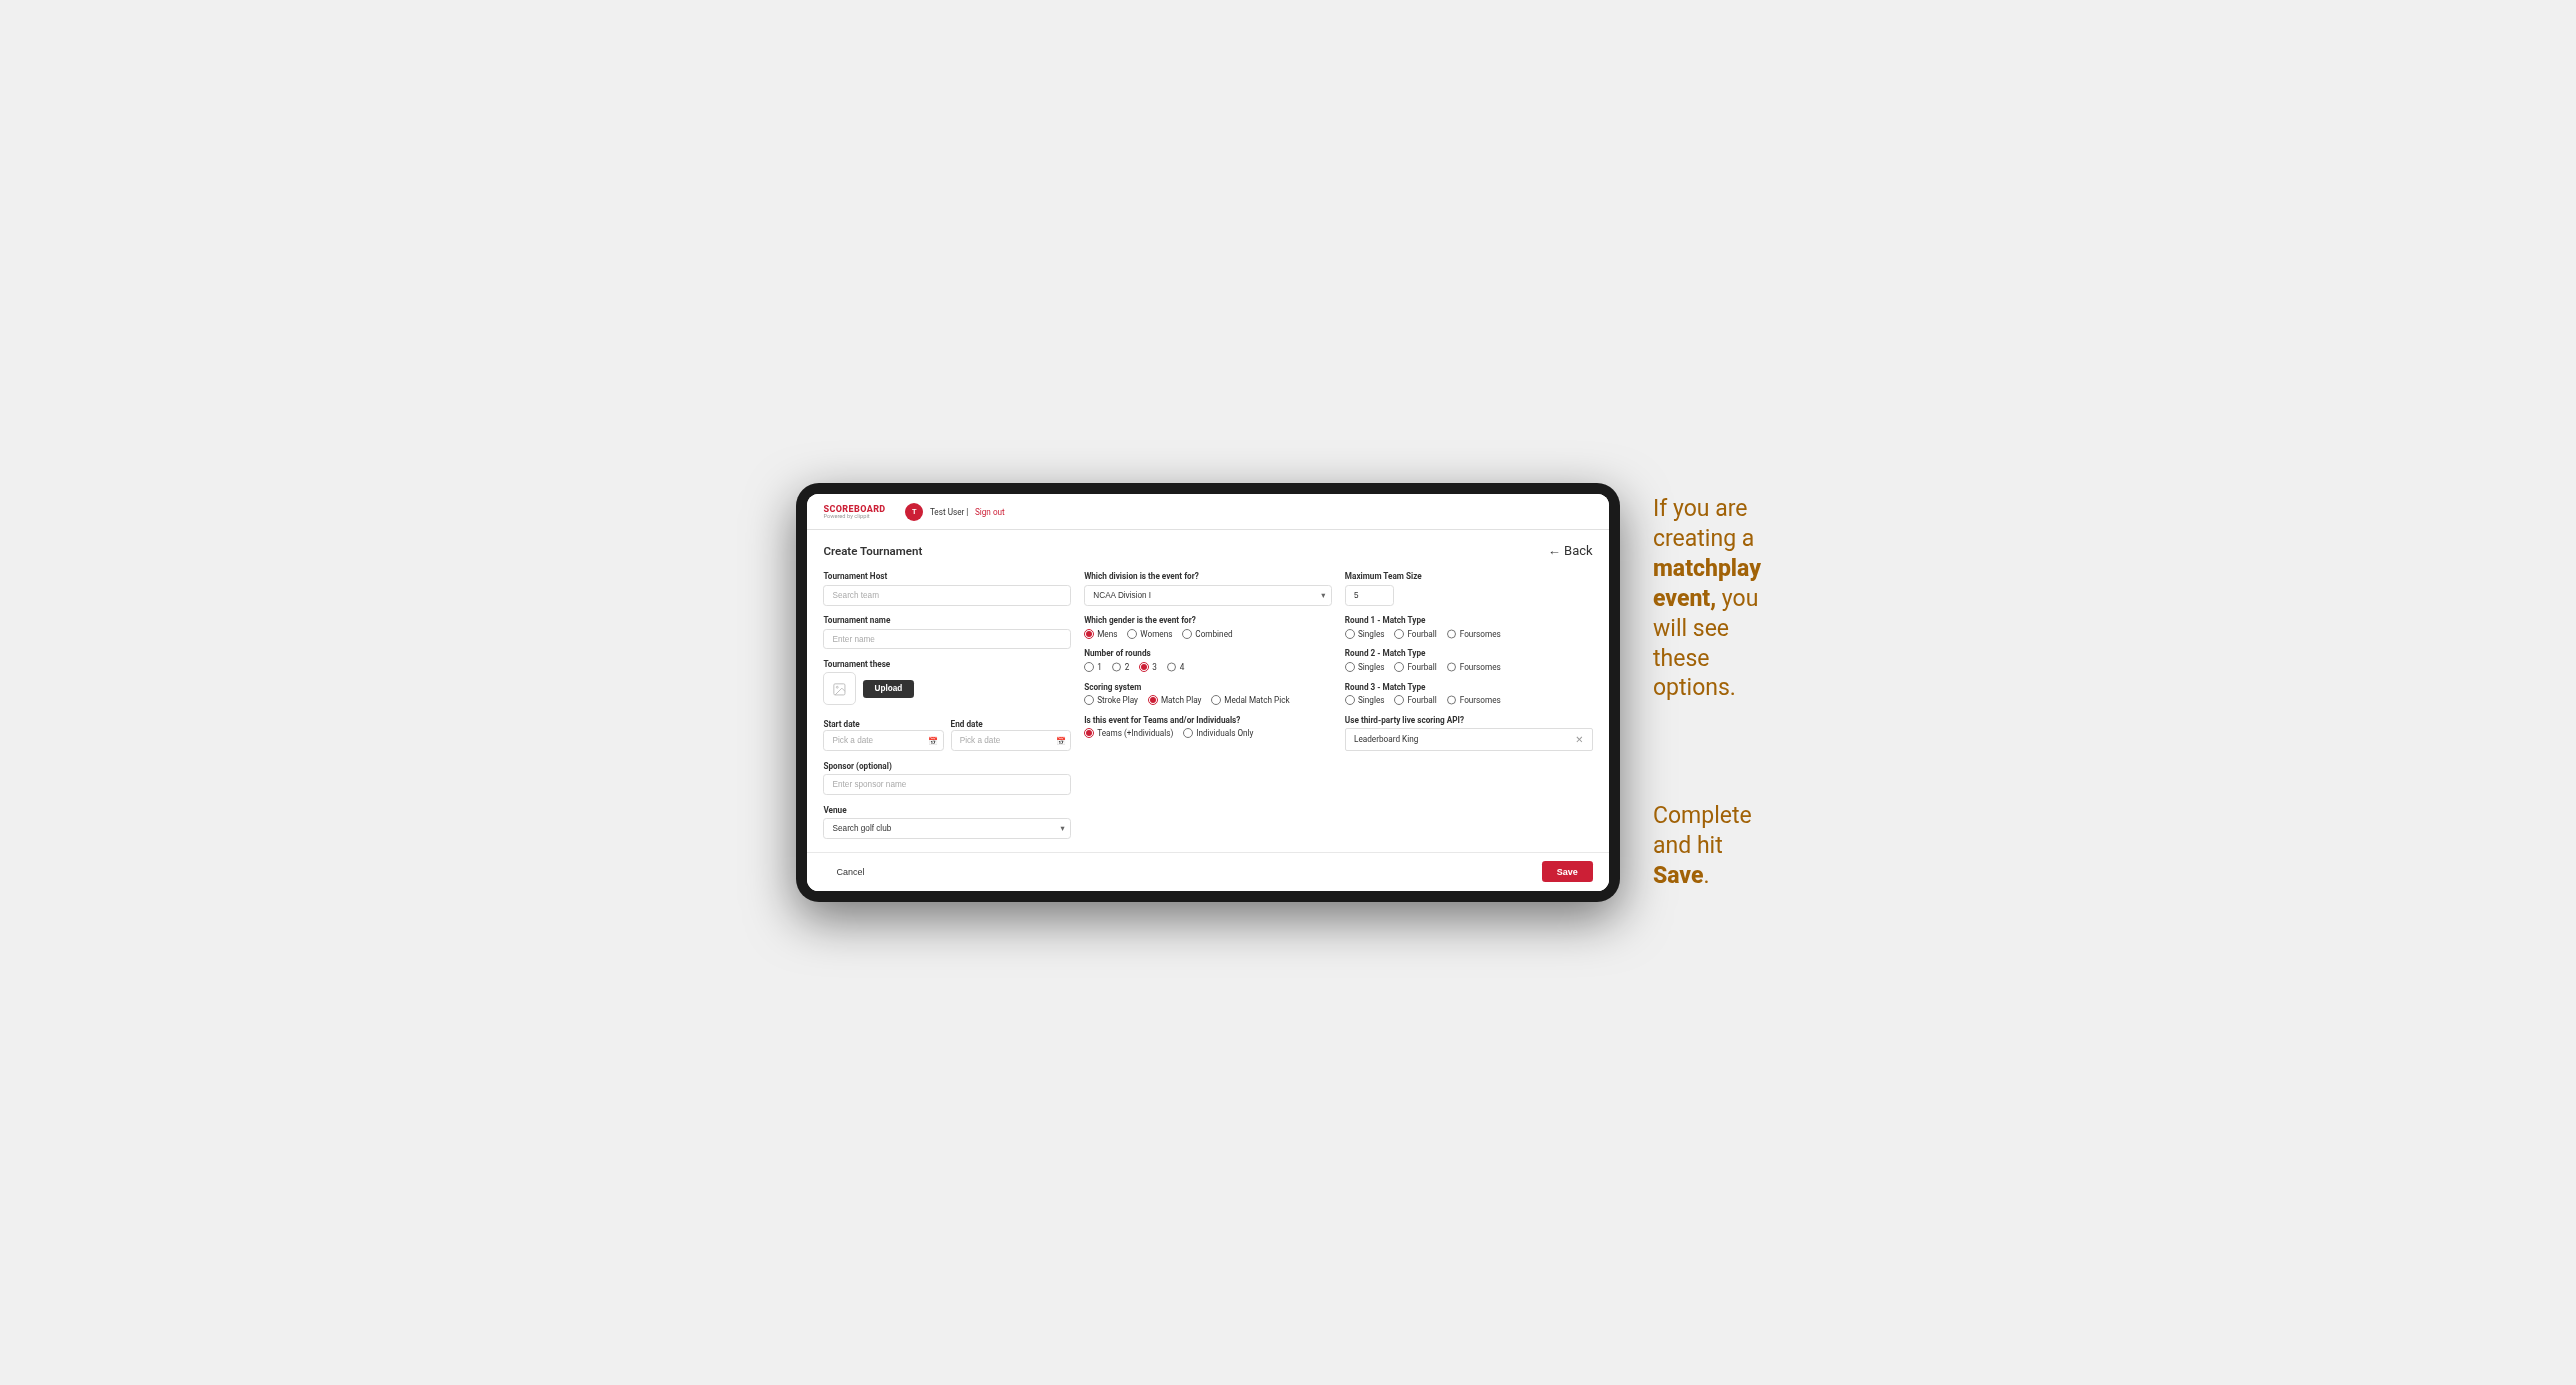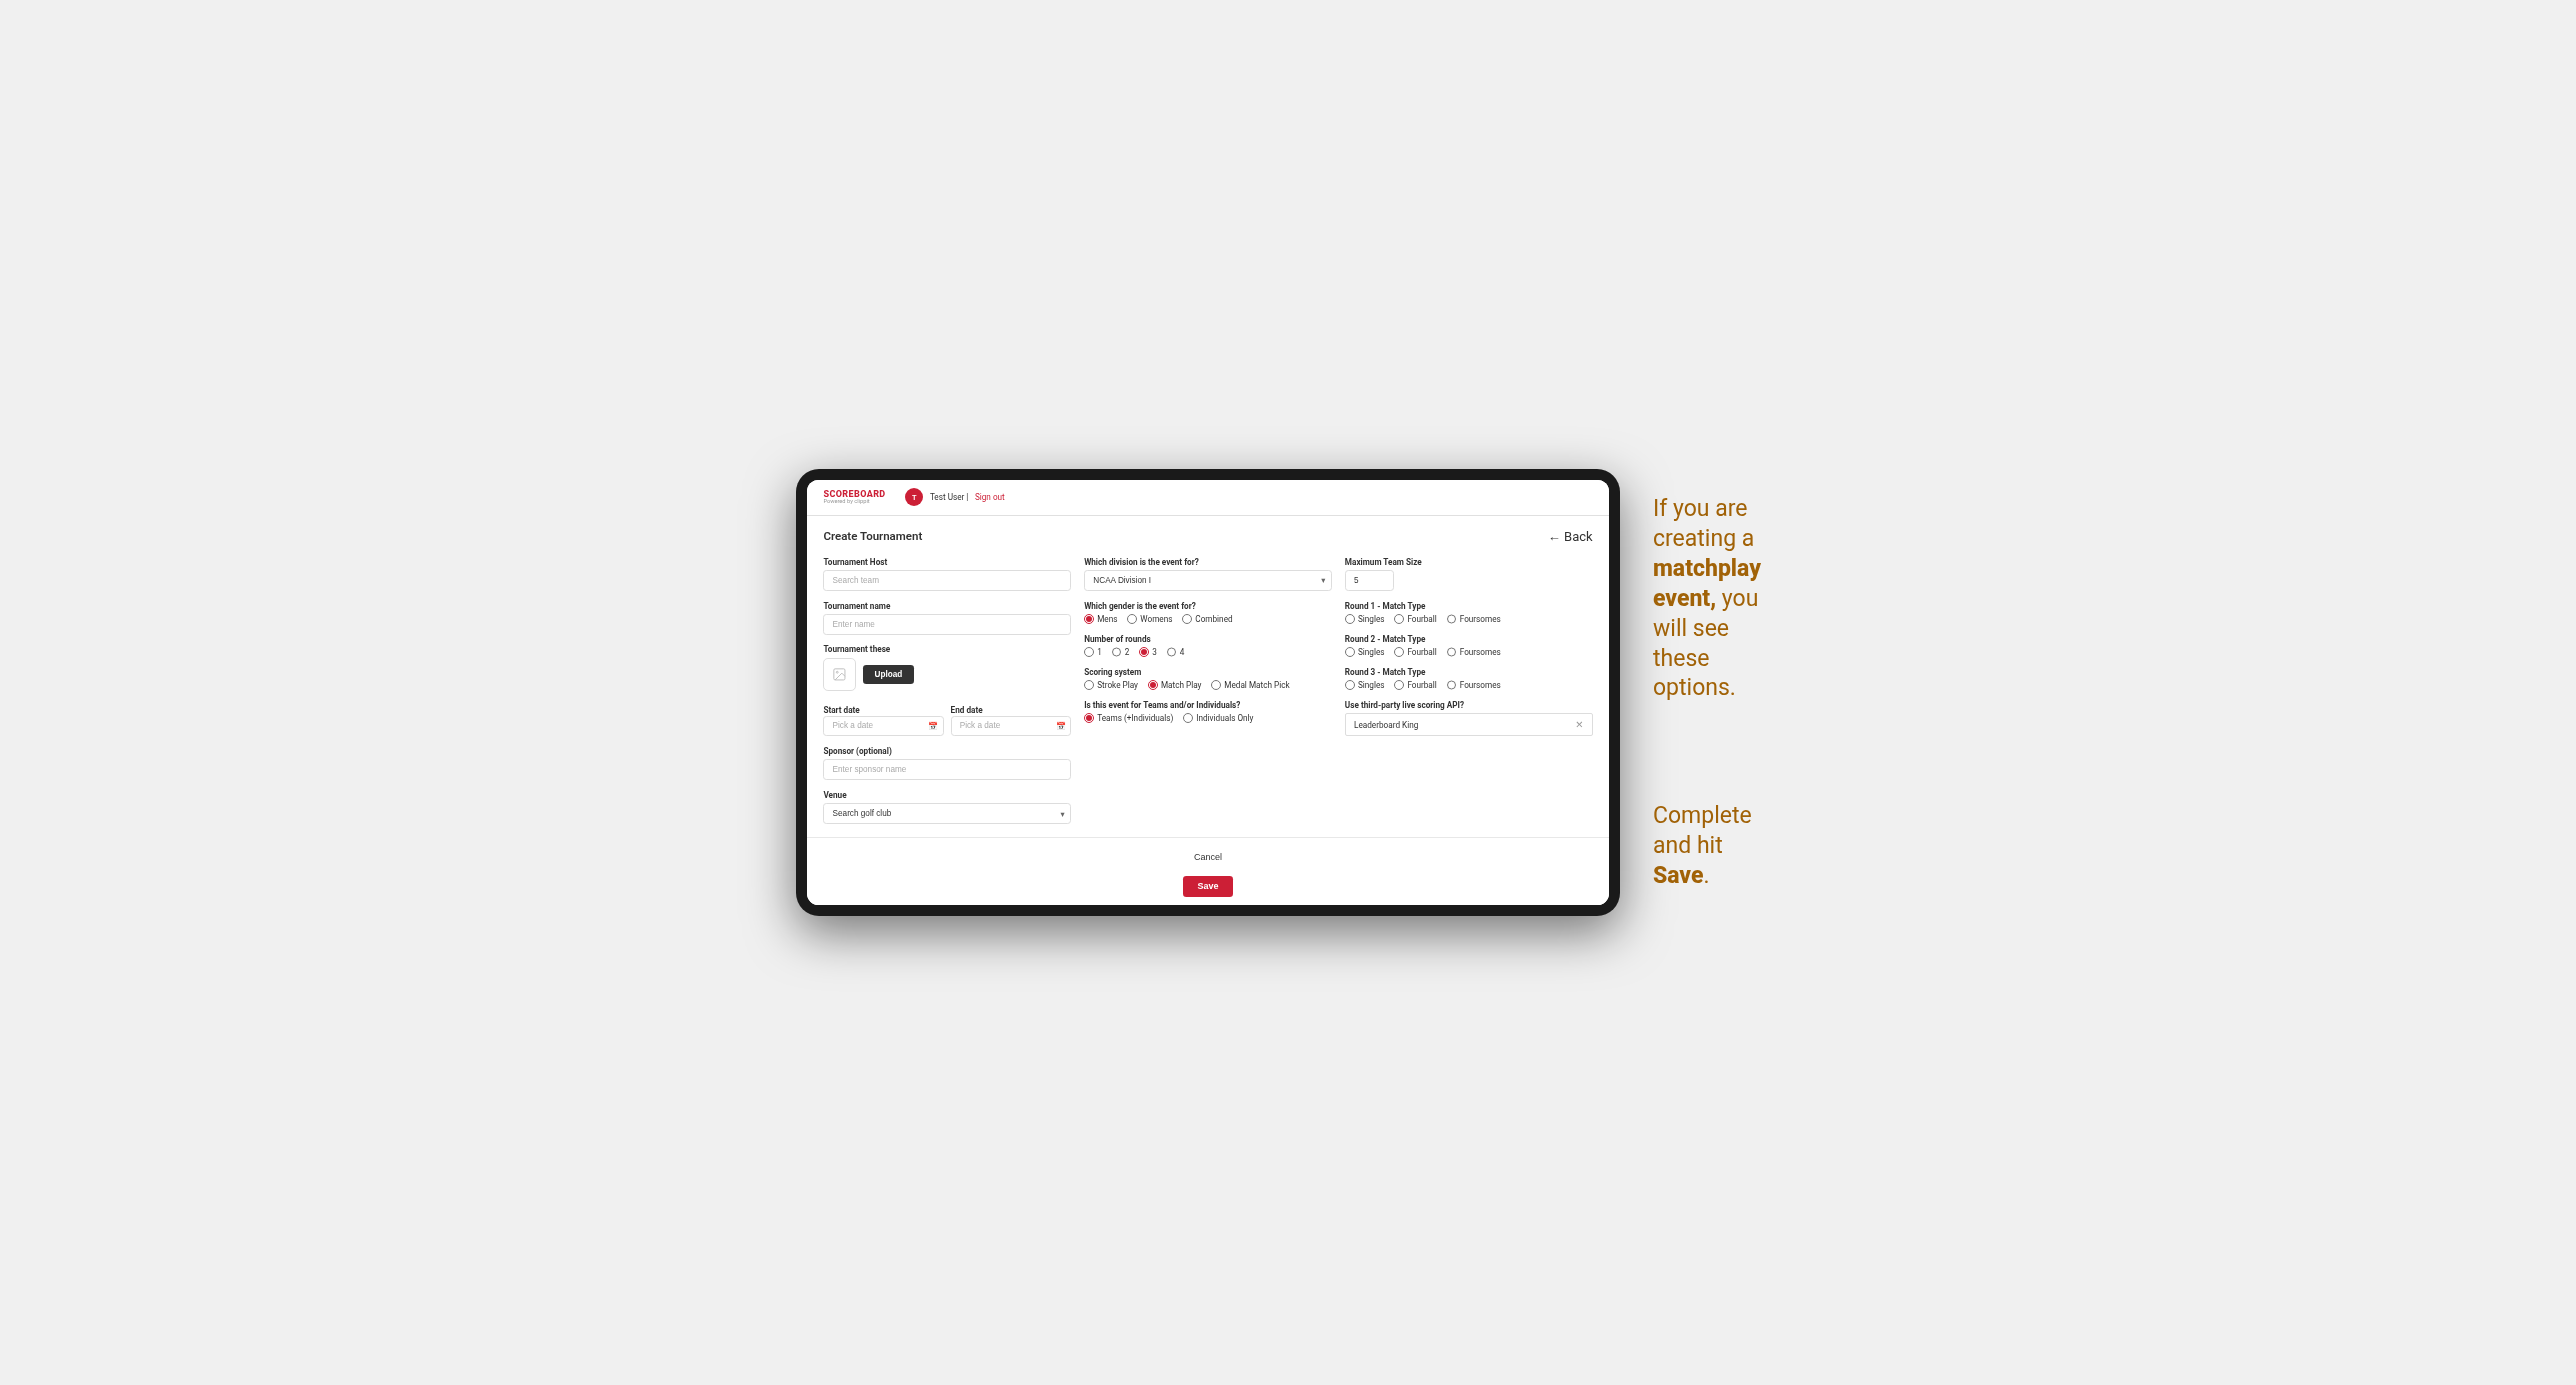--- a/index.html
+++ b/index.html
@@ -323,21 +323,20 @@
 
     
     .form-footer {
       display: flex;
       justify-content: space-between;
       align-items: center;
       gap: 8.2px;
       padding: 8.2px 16.4px;
       border-top: 0.8px solid #e8e8e8;
       background: #fff;
-      flex-direction: column;
     }
 
     .cancel-btn {
       padding: 5.7px 13px;
       background: transparent;
       border: none;
       font-size: 9px;
       color: #333;
       cursor: pointer;
       font-weight: 500;

